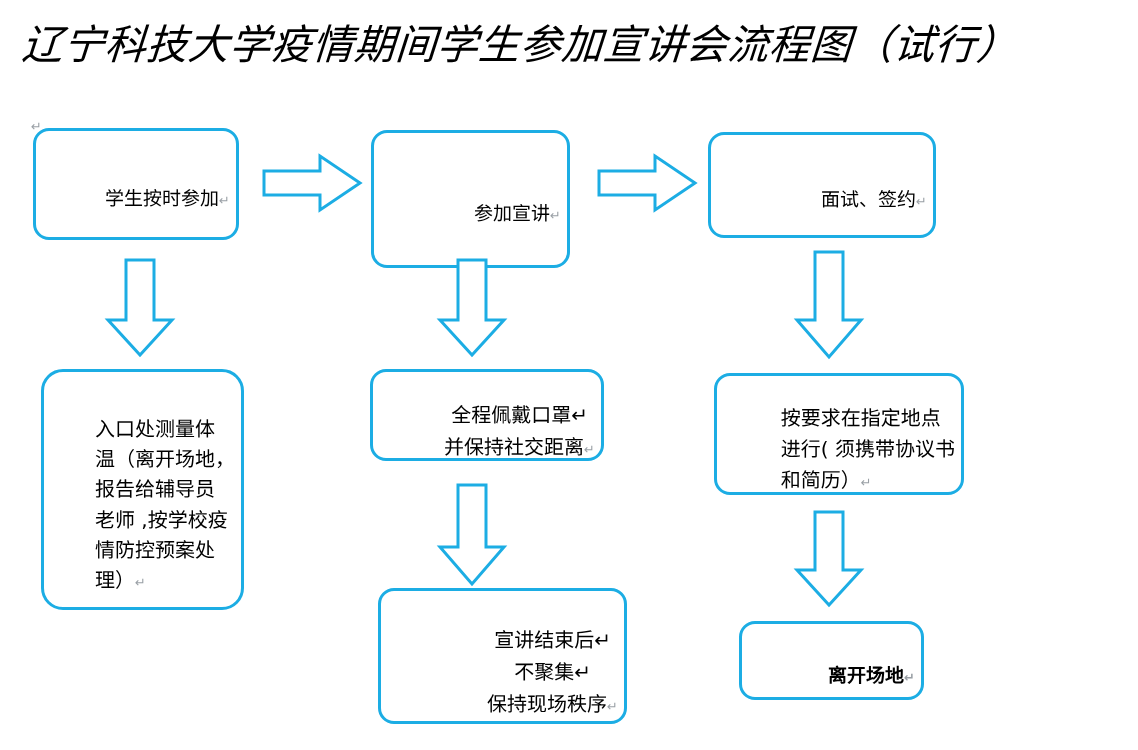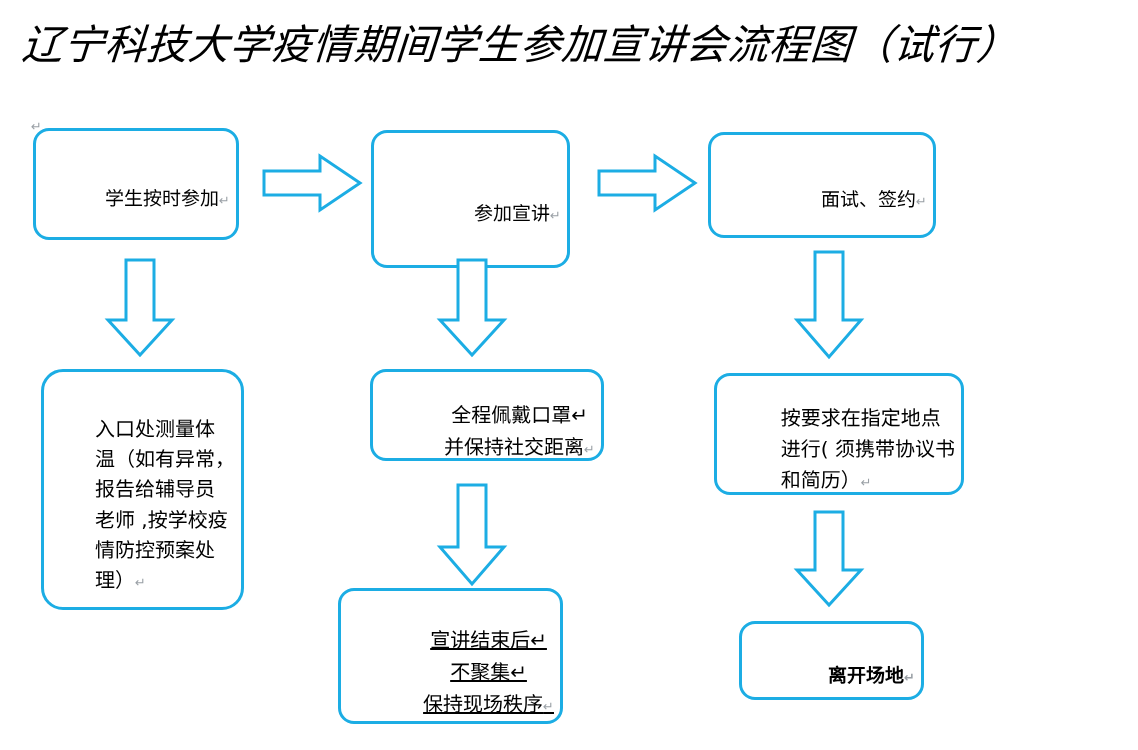--- a/index.html
+++ b/index.html
@@ -142,21 +142,21 @@
 
   <div class="arrow" style="left:793px; top:250px;">
     <svg width="72" height="110" viewBox="0 0 72 110">
       <polygon class="arrow-shape" points="22,2 50,2 50,70 68,70 36,107 4,70 22,70"></polygon>
     </svg>
   </div>
 
   <div class="node align-left" style="left:41px; top:369px; width:203px; height:241px; border-radius:22px;">
     <div class="node-text" style="font-size:20px; line-height:1.52;">
       <span>入口处测量体
-温（如有异常，
+温（离开场地，
 报告给辅导员
 老师 ,按学校疫
 情防控预案处
 理）</span><span class="pilcrow">↵</span>
     </div>
   </div>
 
   <div class="node align-left" style="left:714px; top:373px; width:250px; height:122px;">
     <div class="node-text" style="font-size:20px; line-height:1.55;">
       <span>按要求在指定地点
@@ -177,21 +177,21 @@
       <polygon class="arrow-shape" points="22,2 50,2 50,64 68,64 36,101 4,64 22,64"></polygon>
     </svg>
   </div>
 
   <div class="arrow" style="left:793px; top:510px;">
     <svg width="72" height="98" viewBox="0 0 72 98">
       <polygon class="arrow-shape" points="22,2 50,2 50,60 68,60 36,95 4,60 22,60"></polygon>
     </svg>
   </div>
 
-  <div class="node" style="left:338px; top:588px; width:225px; height:136px;text-decoration:underline;">
+  <div class="node" style="left:378px; top:588px; width:249px; height:136px;">
     <div class="node-text" style="font-size:20px; line-height:1.62;">
       <span>宣讲结束后↵
 不聚集↵
 保持现场秩序</span><span class="pilcrow">↵</span>
     </div>
   </div>
 
   <div class="node" style="left:739px; top:621px; width:185px; height:79px;font-weight:bold;">
     <div class="node-text">
       <span>离开场地</span><span class="pilcrow">↵</span>

